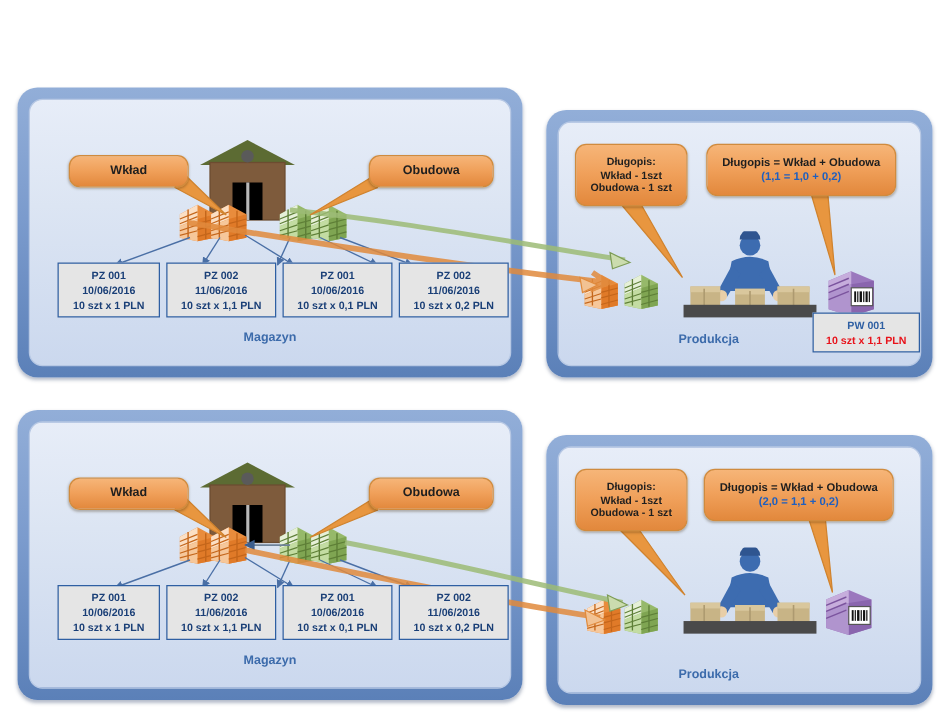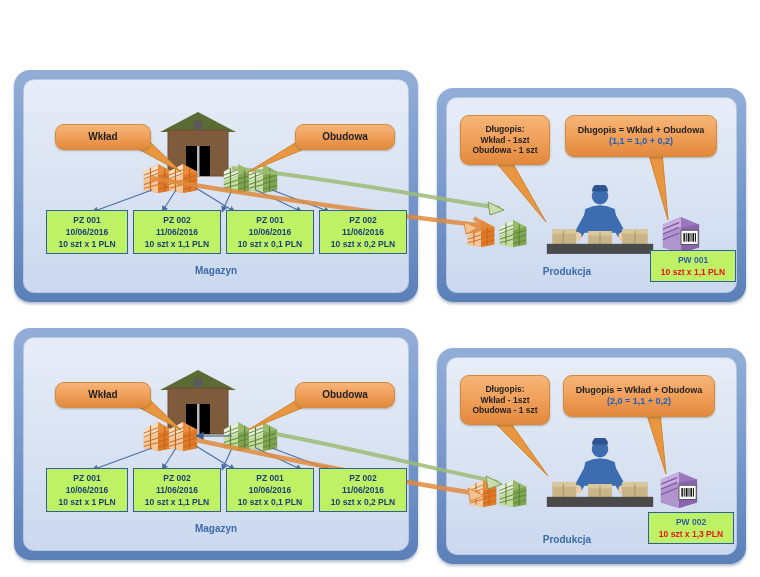--- a/index.html
+++ b/index.html
@@ -39,21 +39,21 @@
     color:#1F1F1F;font-weight:bold;text-align:center;
     display:flex;align-items:center;justify-content:center;
     box-shadow:0 1px 2px rgba(60,40,10,.3);
     line-height:1.25;
   }
   .callout .l2{color:#1F5FBF;}
 
   
   .doc{
     position:absolute;box-sizing:border-box;
-    background:#bef264;border:1px solid #2E5FA3;
+    background:#e5e5e5;border:1px solid #2E5FA3;
     text-align:center;color:#1A3F77;font-size:8.5px;font-weight:bold;
     display:flex;flex-direction:column;align-items:center;justify-content:center;
     line-height:1.45;
   }
   .doc .ln{white-space:nowrap;}
   .pw .pwid{color:#2E5FA3;}
   .pw .pwval{color:#E8131A;}
 
   .zone-label{
     position:absolute;font-size:10px;font-weight:bold;color:#3C6BAB;
@@ -351,18 +351,14 @@
   </svg>
 
   <div class="callout" style="left:563px;top:375px;width:152px;height:42px;font-size:9px;flex-direction:column;z-index:6;">
     <span>Długopis = Wkład + Obudowa</span>
     <span class="l2">(2,0 = 1,1 + 0,2)</span>
   </div>
   <svg class="arrows" style="z-index:5;">
     <path d="M646 412 L666 474 L660 412 z" fill="#E8963F" stroke="#D0832E" stroke-width="1"></path>
   </svg>
 
-  <div class="doc pw" style="left:648px;top:512px;width:86px;height:32px;z-index:7;">
-    <span class="ln pwid">PW 002</span>
-    <span class="ln pwval">10 szt x 1,3 PLN</span>
-  </div>
 
 </div>
 
 </body></html>

